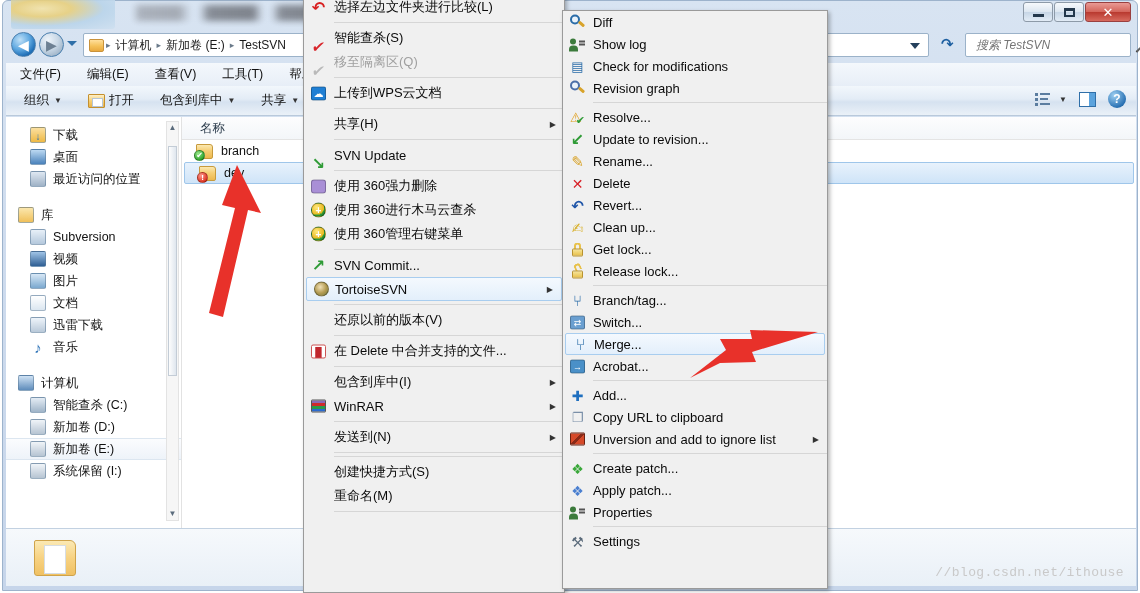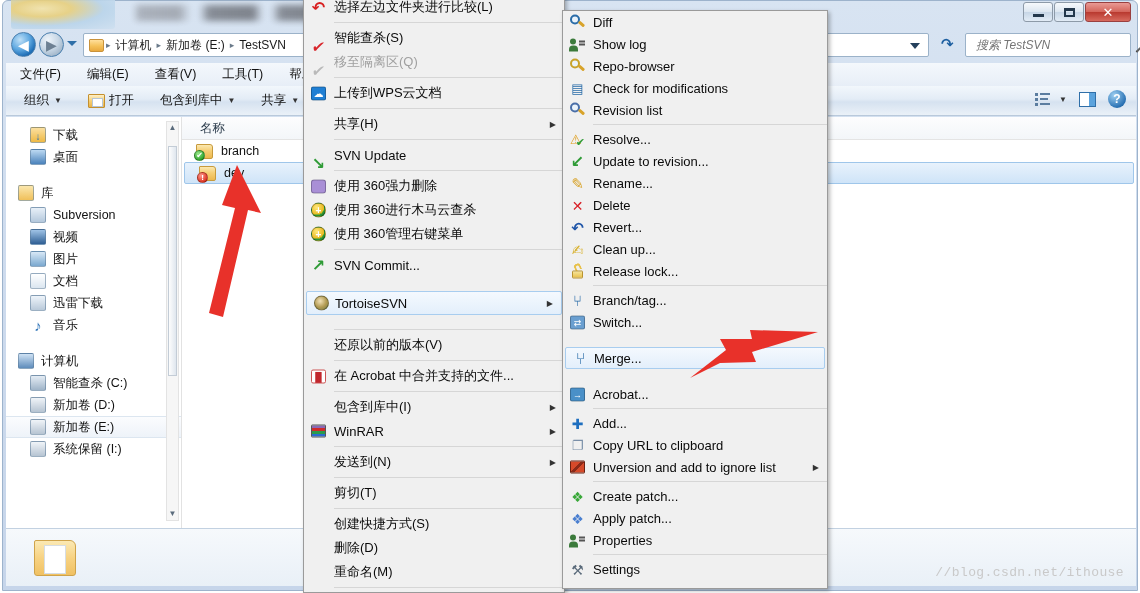--- a/index.html
+++ b/index.html
@@ -185,21 +185,21 @@
     position:absolute;background:#f0f0f0;border:1px solid #9a9a9a;
     box-shadow:2px 2px 4px rgba(0,0,0,.28);box-sizing:border-box;
   }
   .ctx-gutter{position:absolute;left:0;top:0;bottom:0;width:30px;background:#f0f0f0;}
   .ctx-items{position:relative;}
   .mi{height:22px;display:flex;align-items:center;position:relative;box-sizing:border-box;padding-left:30px;}
   .mi .lbl{font-size:12.5px;color:#0a0a0a;white-space:nowrap;}
   .mi.disabled .lbl{color:#a0a0a0;}
   .mi.hl{
     background:linear-gradient(to bottom,#f4f9fe,#e3effb);
-    border:1px solid #a8cdef;border-radius:2px;margin:14px 2px;padding-left:28px;
+    border:1px solid #a8cdef;border-radius:2px;margin:0 2px;padding-left:28px;
   }
   .mi .arrow{position:absolute;right:8px;font-size:8px;color:#333;}
   .mi .ico{position:absolute;left:6px;top:50%;transform:translateY(-50%);width:17px;height:17px;}
   .sep{height:1px;background:#d6d6d6;margin:3px 0 3px 30px;}
 
   #zh-menu{left:303px;top:-6px;width:262px;height:599px;}
   #zh-menu .mi{height:24px;}
   #zh-menu .mi .lbl{font-size:13px;}
 
   #svn-menu{left:562px;top:10px;width:266px;height:579px;}
@@ -301,20 +301,24 @@
       <div class="navpane">
         <div class="np-list" id="np-list">
             <div class="np-row">
               <span class="np-ico" style="background: linear-gradient(rgb(251, 224, 160), rgb(238, 185, 69)); border: 1px solid rgba(90, 120, 150, 0.55); border-radius: 2px; box-sizing: border-box; display: flex; align-items: flex-end; justify-content: center; color: rgb(31, 111, 191); font-size: 10px; font-weight: bold;">↓</span>
               <span>下载</span>
             </div>
             <div class="np-row">
               <span class="np-ico" style="background: linear-gradient(rgb(188, 217, 242), rgb(74, 130, 187)); border: 1px solid rgba(90, 120, 150, 0.55); border-radius: 2px; box-sizing: border-box;"></span>
               <span>桌面</span>
             </div>
+            <div class="np-row">
+              <span class="np-ico" style="background: linear-gradient(rgb(223, 232, 242), rgb(159, 178, 198)); border: 1px solid rgba(90, 120, 150, 0.55); border-radius: 2px; box-sizing: border-box;"></span>
+              <span>最近访问的位置</span>
+            </div>
             <div class="np-gap"></div>
             <div class="np-row group">
               <span class="np-ico" style="background: linear-gradient(rgb(251, 231, 173), rgb(240, 192, 90)); border: 1px solid rgba(90, 120, 150, 0.55); border-radius: 2px; box-sizing: border-box;"></span>
               <span>库</span>
             </div>
             <div class="np-row">
               <span class="np-ico" style="background: linear-gradient(rgb(232, 240, 248), rgb(180, 200, 220)); border: 1px solid rgba(90, 120, 150, 0.55); border-radius: 2px; box-sizing: border-box;"></span>
               <span>Subversion</span>
             </div>
             <div class="np-row">
@@ -458,49 +462,43 @@
         </div>
         <div class="sep"></div>
         <div class="mi">
           <span class="lbl">还原以前的版本(V)</span>
         </div>
         <div class="sep"></div>
         <div class="mi">
           <span class="ico" style="display: flex; align-items: center; justify-content: center;">
             <span style="display:flex;align-items:center;justify-content:center;width:15px;height:14px;border-radius:2px;background:#ffffff;color:#c1272d;font-size:9px;border:1px solid #c55;box-sizing:border-box">█</span>
           </span>
-          <span class="lbl">在 Acrobat 中合并支持的文件...</span>
+          <span class="lbl">在 Delete 中合并支持的文件...</span>
         </div>
         <div class="sep"></div>
         <div class="mi">
           <span class="lbl">包含到库中(I)</span>
           <span class="arrow">▶</span>
         </div>
         <div class="mi">
           <span class="ico" style="display: flex; align-items: center; justify-content: center;">
             <span style="display:block;width:15px;height:13px;background:linear-gradient(to bottom,#8a6ab8 0 25%,#d02a2a 25% 50%,#2a9b4a 50% 75%,#2a6ad0 75% 100%);border:1px solid #555;box-sizing:border-box;border-radius:1px"></span>
           </span>
           <span class="lbl">WinRAR</span>
           <span class="arrow">▶</span>
         </div>
         <div class="sep"></div>
         <div class="mi">
           <span class="lbl">发送到(N)</span>
           <span class="arrow">▶</span>
         </div>
         <div class="sep"></div>
-        <div class="mi">
-          <span class="lbl">剪切(T)</span>
-        </div>
         <div class="sep"></div>
         <div class="mi">
           <span class="lbl">创建快捷方式(S)</span>
-        </div>
-        <div class="mi">
-          <span class="lbl">删除(D)</span>
         </div>
         <div class="mi">
           <span class="lbl">重命名(M)</span>
         </div>
         <div class="sep"></div>
         <div class="mi"></div>
       </div>
   </div>
 
   <div class="ctxmenu" id="svn-menu">
@@ -520,40 +518,31 @@
             <span style="position:relative;display:block;width:15px;height:14px">
               <span style="position:absolute;left:0;top:1px;width:6px;height:6px;border-radius:50%;background:#3b7a3b"></span>
               <span style="position:absolute;left:-1px;bottom:0;width:9px;height:6px;border-radius:4px 4px 0 0;background:#3b7a3b"></span>
               <span style="position:absolute;right:0;top:3px;width:6px;height:2px;background:#555"></span>
               <span style="position:absolute;right:0;top:6px;width:6px;height:2px;background:#555"></span>
             </span>
           </span>
           <span class="lbl">Show log</span>
         </div>
         <div class="mi">
-          <span class="ico" style="display: flex; align-items: center; justify-content: center;">
-            <span style="position:relative;display:block;width:15px;height:15px">
-              <span style="position:absolute;left:0;top:0;width:10px;height:10px;border:2px solid #c8a22a;border-radius:50%;box-sizing:border-box;background:#eaf3fb"></span>
-              <span style="position:absolute;left:8px;top:8px;width:7px;height:3px;background:#d8a32a;transform:rotate(42deg);border-radius:1px"></span>
-            </span>
-          </span>
-          <span class="lbl">Repo-browser</span>
-        </div>
-        <div class="mi">
           <span class="ico" style="display: flex; align-items: center; justify-content: center; color: rgb(42, 108, 168); font-size: 13px; line-height: 1;">▤</span>
           <span class="lbl">Check for modifications</span>
         </div>
         <div class="mi">
           <span class="ico" style="display: flex; align-items: center; justify-content: center;">
             <span style="position:relative;display:block;width:15px;height:15px">
               <span style="position:absolute;left:0;top:0;width:10px;height:10px;border:2px solid #4a6fa8;border-radius:50%;box-sizing:border-box;background:#eaf3fb"></span>
               <span style="position:absolute;left:8px;top:8px;width:7px;height:3px;background:#d8a32a;transform:rotate(42deg);border-radius:1px"></span>
             </span>
           </span>
-          <span class="lbl">Revision list</span>
+          <span class="lbl">Revision graph</span>
         </div>
         <div class="sep"></div>
         <div class="mi">
           <span class="ico" style="display: flex; align-items: center; justify-content: center;">
             <span style="position:relative;display:block;width:15px;height:14px">
               <span style="position:absolute;left:0;top:0;color:#e0a020;font-size:13px;line-height:13px">⚠</span>
               <span style="position:absolute;right:0;bottom:-1px;color:#2f9b36;font-size:11px;font-weight:bold;line-height:11px">✔</span>
             </span>
           </span>
           <span class="lbl">Resolve...</span>
@@ -570,20 +559,29 @@
           <span class="ico" style="display: flex; align-items: center; justify-content: center; color: rgb(216, 31, 38); font-size: 14px; line-height: 1; font-weight: bold;">✕</span>
           <span class="lbl">Delete</span>
         </div>
         <div class="mi">
           <span class="ico" style="display: flex; align-items: center; justify-content: center; color: rgb(31, 85, 168); font-size: 15px; line-height: 1; font-weight: bold;">↶</span>
           <span class="lbl">Revert...</span>
         </div>
         <div class="mi">
           <span class="ico" style="display: flex; align-items: center; justify-content: center; color: rgb(216, 176, 42); font-size: 14px; line-height: 1;">✍</span>
           <span class="lbl">Clean up...</span>
+        </div>
+        <div class="mi">
+          <span class="ico" style="display: flex; align-items: center; justify-content: center;">
+            <span style="position:relative;display:block;width:11px;height:14px">
+              <span style="position:absolute;left:2px;top:0;width:7px;height:7px;border:2px solid #e8c14a;border-bottom:0;border-radius:4px 4px 0 0;box-sizing:border-box;"></span>
+              <span style="position:absolute;left:0;bottom:0;width:11px;height:8px;background:linear-gradient(to bottom,#f6e49a,#e8c14a);border:1px solid #b9932f;border-radius:1px;box-sizing:border-box"></span>
+            </span>
+          </span>
+          <span class="lbl">Get lock...</span>
         </div>
         <div class="mi">
           <span class="ico" style="display: flex; align-items: center; justify-content: center;">
             <span style="position:relative;display:block;width:11px;height:14px">
               <span style="position:absolute;left:2px;top:-1px;width:7px;height:7px;border:2px solid #e8c14a;border-bottom:0;border-radius:4px 4px 0 0;box-sizing:border-box;transform:rotate(-25deg);"></span>
               <span style="position:absolute;left:0;bottom:0;width:11px;height:8px;background:linear-gradient(to bottom,#f6e49a,#e8c14a);border:1px solid #b9932f;border-radius:1px;box-sizing:border-box"></span>
             </span>
           </span>
           <span class="lbl">Release lock...</span>
         </div>

